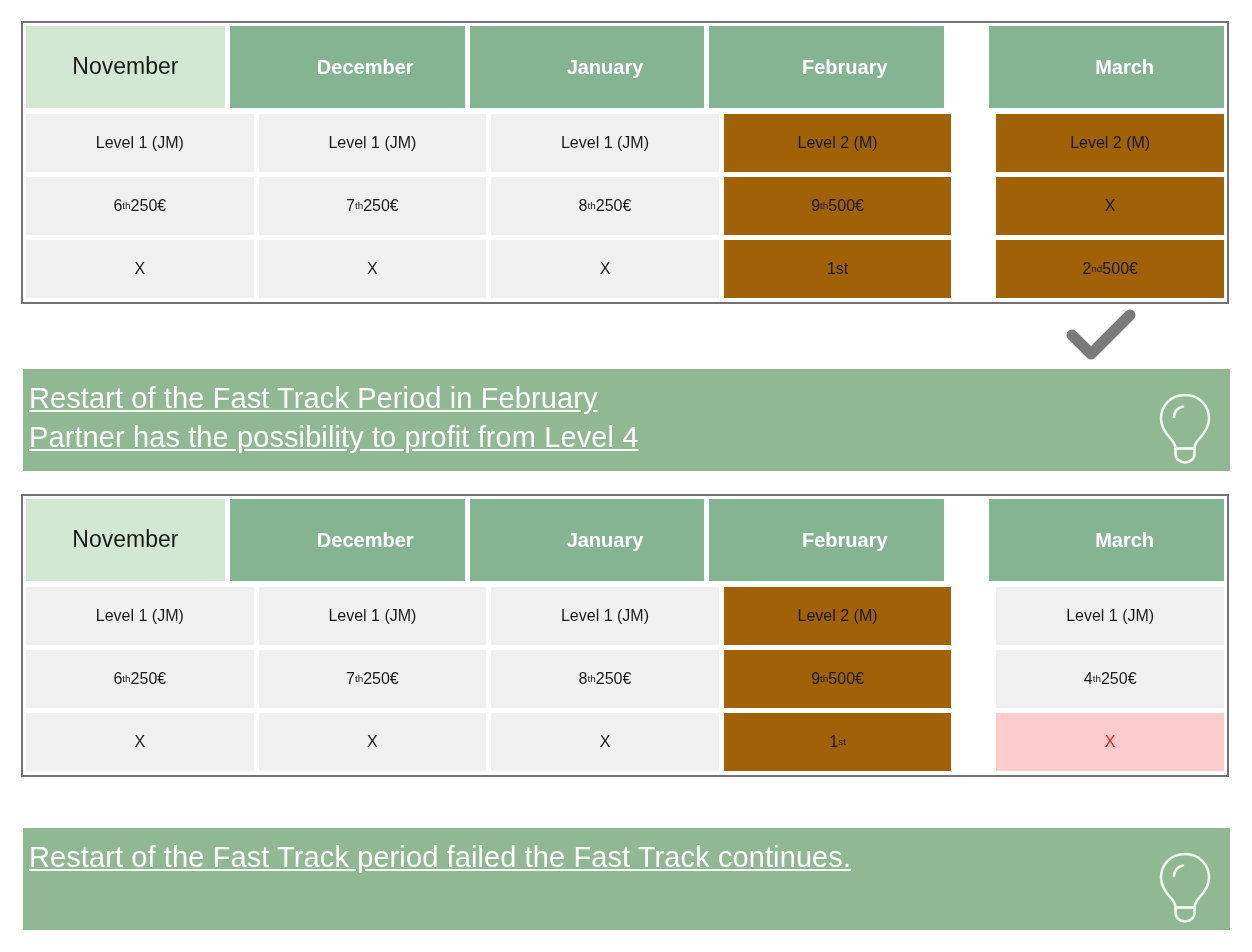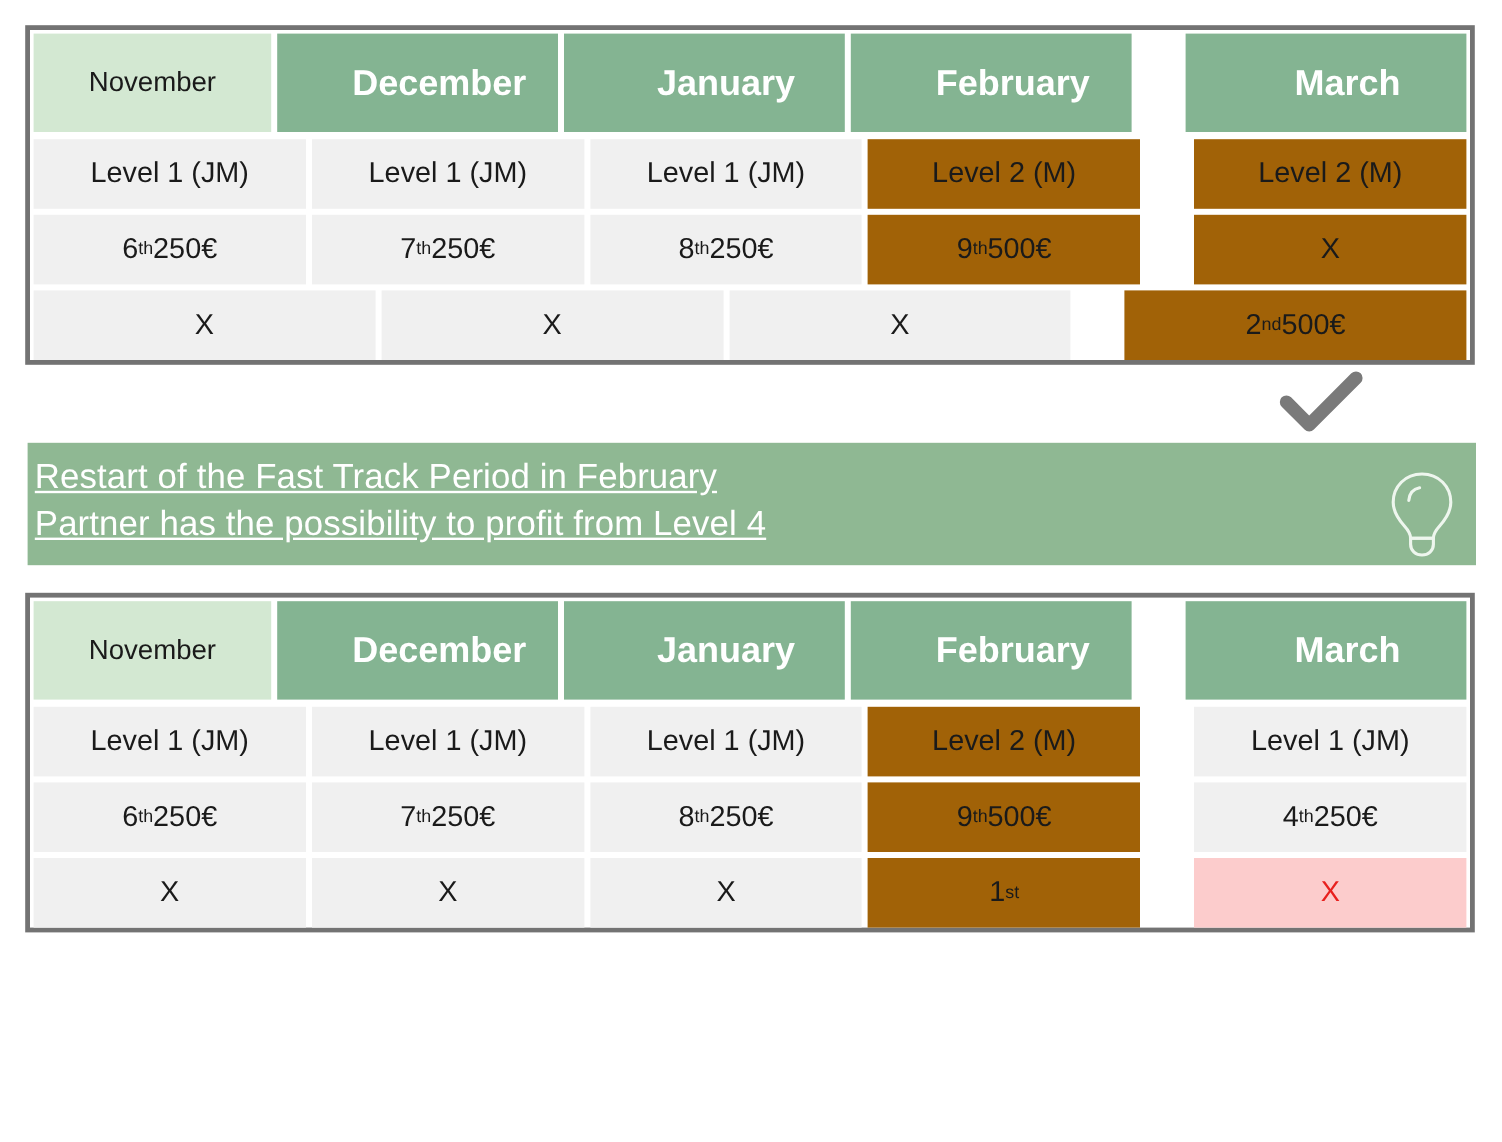--- a/index.html
+++ b/index.html
@@ -18,21 +18,21 @@
   .stage {
     position: relative;
     width: 1252px;
     height: 952px;
   }
 
   
   .ft-table {
     position: absolute;
     box-sizing: border-box;
-    border: 4px solid #737373;
+    border: 2px solid #737373;
     background: #ffffff;
     padding: 3px 3px 4px 3px;
   }
   .ft-table.t1 { left: 21px; top: 21px;  width: 1208px; height: 283px; }
   .ft-table.t2 { left: 21px; top: 494px; width: 1208px; height: 283px; }
 
   .row {
     display: flex;
     width: 100%;
   }
@@ -40,39 +40,39 @@
   .row.body   { height: 58px; margin-bottom: 5px; }
   .row.body.last { margin-bottom: 0; }
 
   .cell {
     flex: 1 1 0;
     display: flex;
     align-items: center;
     justify-content: center;
     box-sizing: border-box;
     margin-right: 5px;
-    font-size: 24px;
+    font-size: 16px;
     color: #1a1a1a;
     line-height: 1.1;
     text-align: center;
   }
   .cell:last-child { margin-right: 0; margin-left: 40px; }
 
   
   .cell.h-light {
     background: #d3e8d2;
     color: #1a1a1a;
     font-weight: normal;
     font-size: 23px;
   }
   .cell.h-dark {
     background: #84b492;
     color: #ffffff;
     font-weight: bold;
-    font-size: 30px;
+    font-size: 20px;
     padding-left: 36px;
   }
 
   
   .cell.c-grey  { background: #f0f0f0; }
   .cell.c-green { background: #a16207; }
   .cell.c-red   { background: #fccccc; color: #e8201e; }
 
   .cell sup {
     font-size: 0.62em;
@@ -157,20 +157,21 @@
           <span>9</span>
           <sup>th</sup>
           <span> 500€</span>
         </div>
         <div class="cell c-green">X</div>
       </div>
     <div class="row body last">
         <div class="cell c-grey">X</div>
         <div class="cell c-grey">X</div>
         <div class="cell c-grey">X</div>
+        <div class="cell c-green">1st</div>
         <div class="cell c-green">
           <span>2</span>
           <sup>nd</sup>
           <span> 500€</span>
         </div>
       </div>
   </div>
 
   <div class="check-mark">
     <svg viewBox="0 0 70 52" width="70" height="52" aria-hidden="true">
@@ -239,14 +240,26 @@
         <div class="cell c-grey">X</div>
         <div class="cell c-grey">X</div>
         <div class="cell c-green">
           <span>1</span>
           <sup>st</sup>
         </div>
         <div class="cell c-red">X</div>
       </div>
   </div>
 
+  <div class="banner b2">
+    <div class="banner-text">Restart of the Fast Track period failed the Fast Track continues.</div>
+    <div class="bulb">
+      <svg viewBox="0 0 62 78" width="62" height="78" aria-hidden="true">
+        <path d="M31 6 C17 6 7 16.5 7 29.5 C7 38 11.5 44 16.5 49.5 C19.5 52.8 21.5 55.5 21.5 59.5
+                 L40.5 59.5 C40.5 55.5 42.5 52.8 45.5 49.5 C50.5 44 55 38 55 29.5 C55 16.5 45 6 31 6 Z" fill="none" stroke="#eef6ee" stroke-width="2.6"></path>
+        <path d="M21.5 59.5 L21.5 64.5 C21.5 70 25.8 73.5 31 73.5 C36.2 73.5 40.5 70 40.5 64.5 L40.5 59.5" fill="none" stroke="#eef6ee" stroke-width="2.6"></path>
+        <path d="M21.5 59.5 L40.5 59.5" fill="none" stroke="#eef6ee" stroke-width="2.6"></path>
+        <path d="M20 28 C20.5 22 24 18.5 29 17.5" fill="none" stroke="#eef6ee" stroke-width="2.6" stroke-linecap="round"></path>
+      </svg>
+    </div>
+  </div>
 
 </div>
 
 </body></html>

